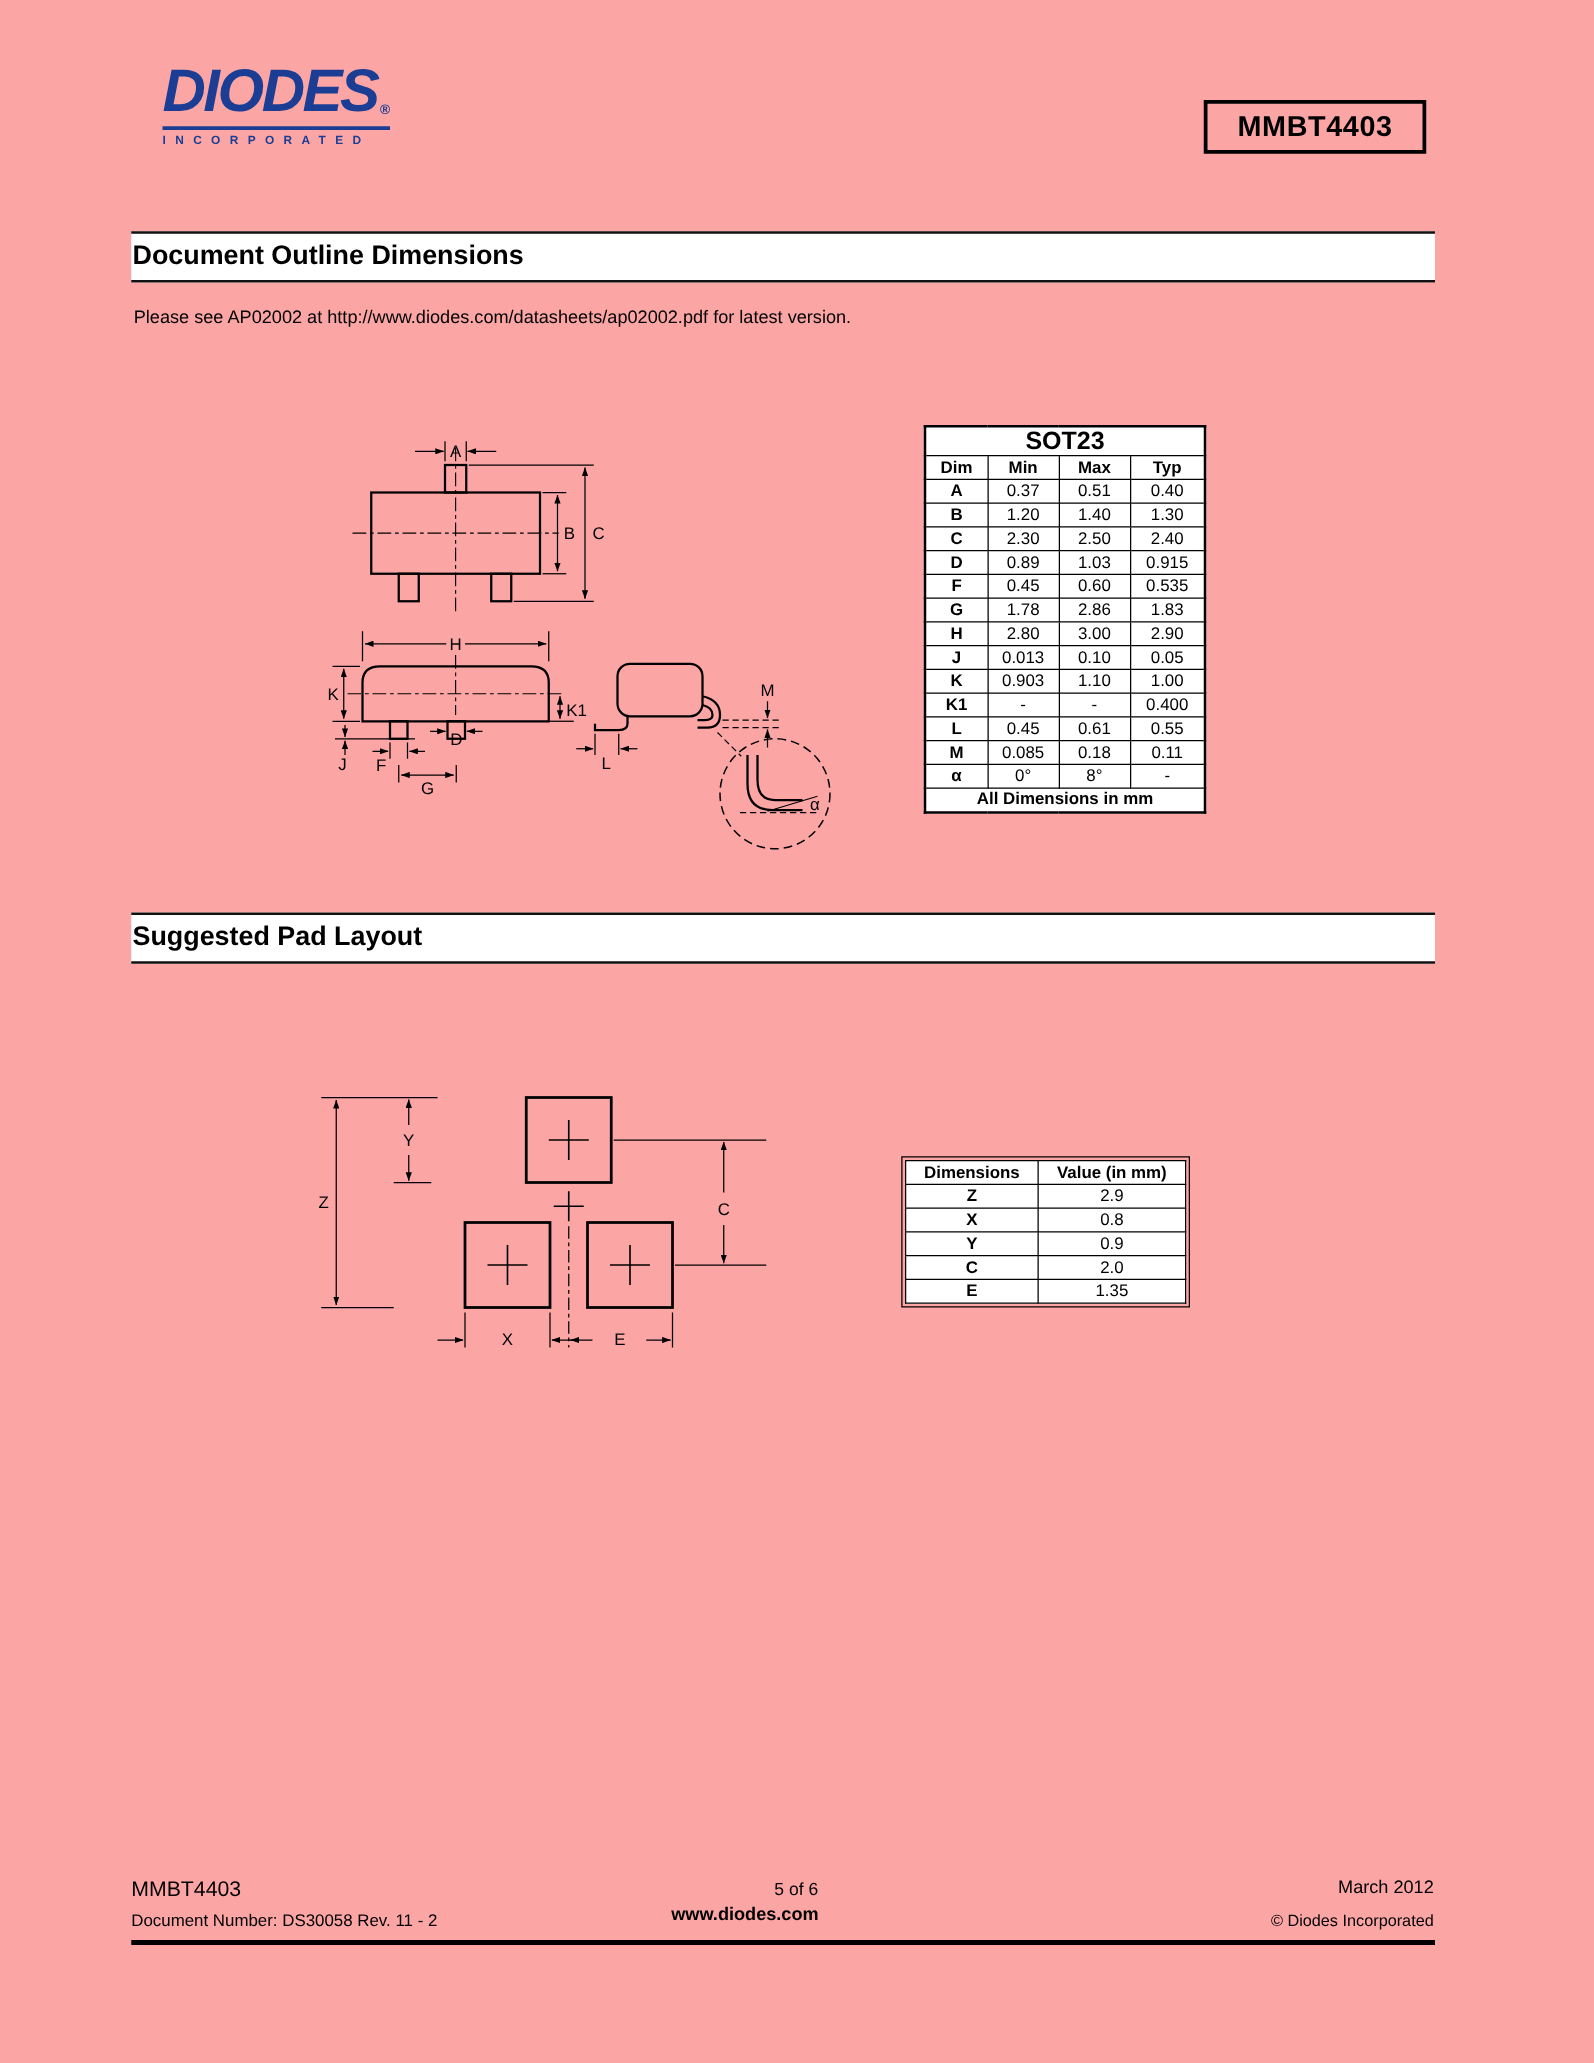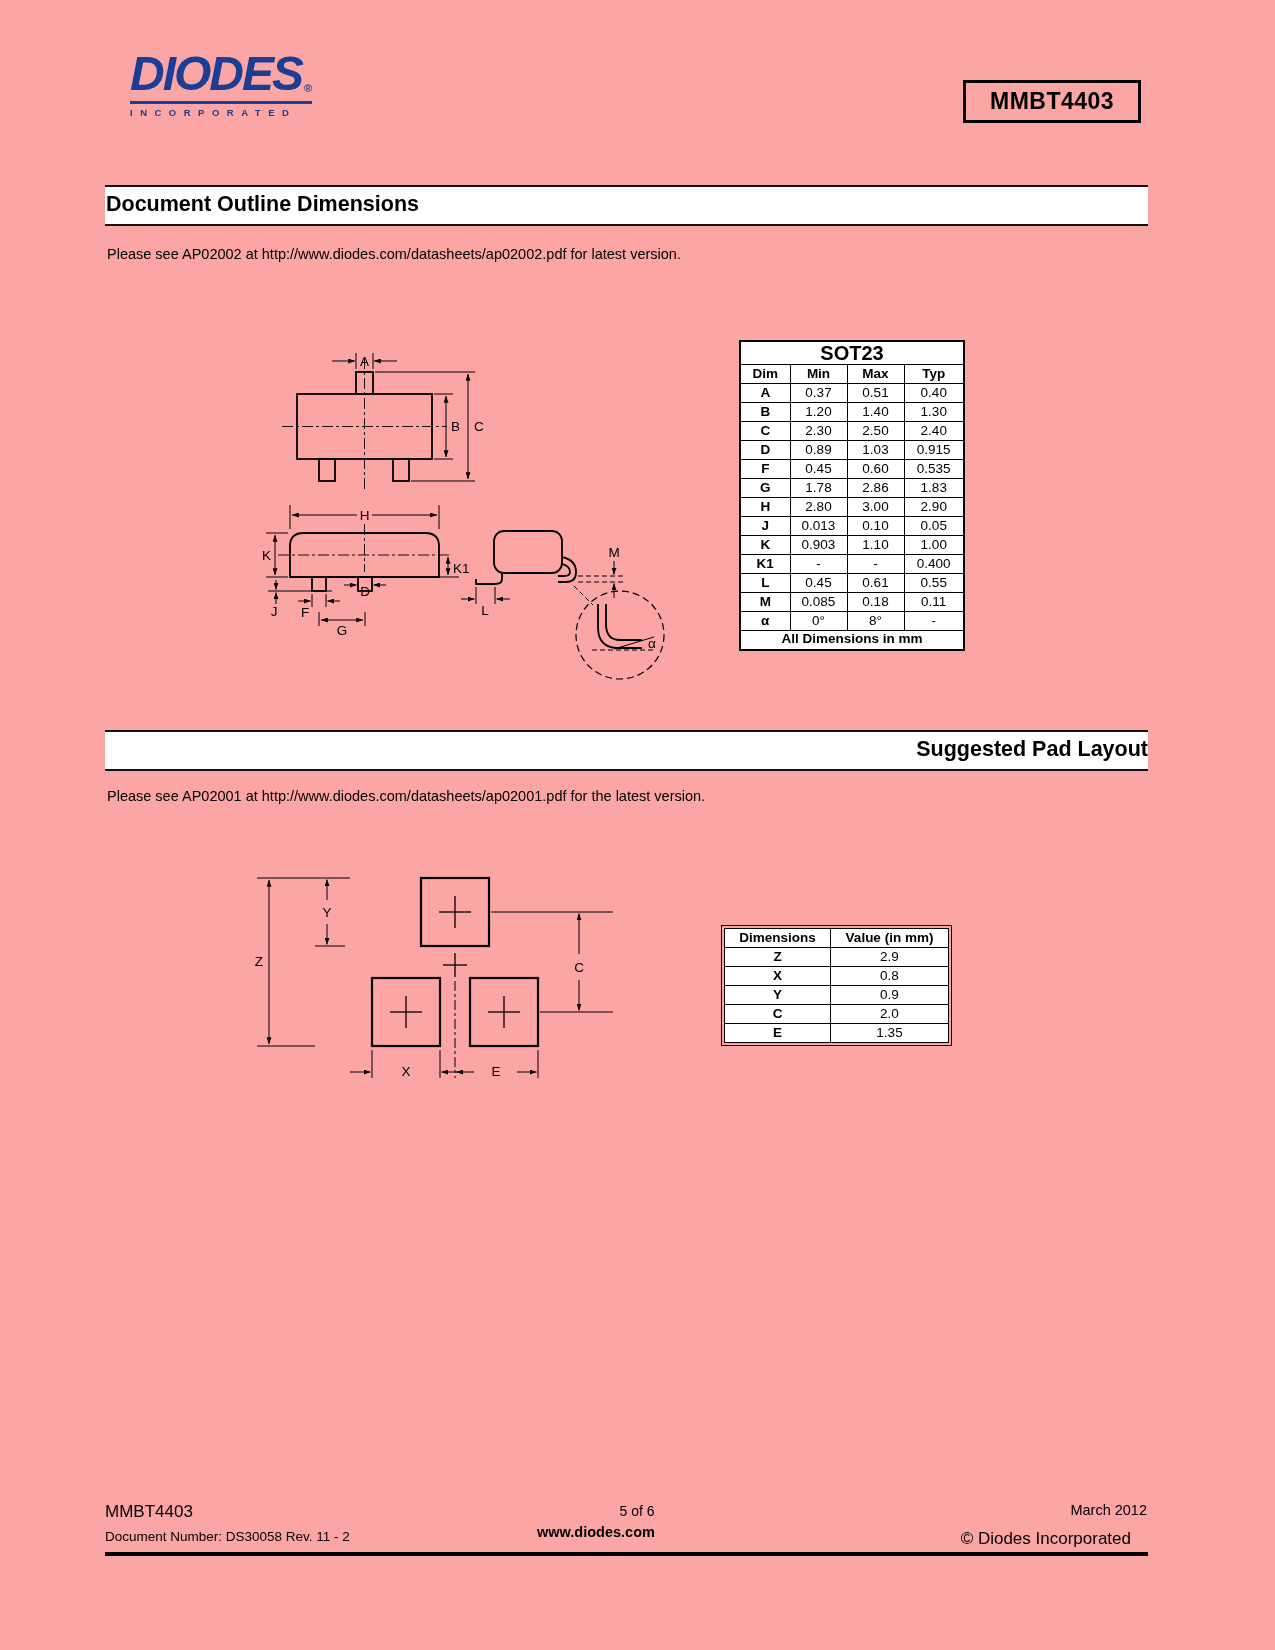--- a/index.html
+++ b/index.html
@@ -39,21 +39,21 @@
   .sot-table .tbl-foot { font-weight:bold; }
 
   .pad-table { left:724px; top:928px; border:1px solid #000; outline:1.5px solid #000; outline-offset:2px; }
 
   
   .f-part { position:absolute; left:105px; top:1502px; font-size:17px; }
   .f-doc { position:absolute; left:105px; top:1529px; font-size:13.5px; }
   .f-page { position:absolute; left:537px; top:1503px; width:200px; text-align:center; font-size:14px; }
   .f-web { position:absolute; left:537px; top:1524px; width:200px; text-align:left; font-size:14.5px; font-weight:bold; }
   .f-date { position:absolute; right:128px; top:1502px; text-align:right; font-size:14.5px; }
-  .f-copy { position:absolute; right:144px; top:1529px; text-align:right; font-size:17px; }
+  .f-copy { position:absolute; right:128px; top:1529px; text-align:right; font-size:13px; }
   .bottom-rule { position:absolute; left:105px; top:1552px; width:1043px; height:4px; background:#000; }
 </style>
 </head>
 <body>
 
 <div class="page">
 
   <div class="logo">
     <div class="logo-word"><span>DIODES</span><span class="reg">®</span></div>
     <div class="logo-sub">INCORPORATED</div>
@@ -269,24 +269,23 @@
           <td>-</td>
         </tr>
       </tbody>
     <tfoot>
       <tr>
         <td colspan="4" class="tbl-foot">All Dimensions in mm</td>
       </tr>
     </tfoot>
   </table>
 
-  <div class="sec-head" style="top:730px;text-align:right;">
+  <div class="sec-head" style="top:730px;">
     <div class="sec-title">Suggested Pad Layout</div>
   </div>
-  <div class="note" style="top:788px;">Please see AP02001 at http://www.diodes.com/datasheets/ap02001.pdf for the latest version.</div>
 
   <svg class="pad-svg" width="400" height="235" viewBox="0 0 400 235">
     <defs>
       <marker id="arr2" markerWidth="7" markerHeight="5" refX="6.8" refY="2.5" orient="auto-start-reverse" markerUnits="userSpaceOnUse">
         <path d="M0,0 L7,2.5 L0,5 Z" fill="#000"></path>
       </marker>
     </defs>
 
     <g stroke="#000" fill="none" stroke-width="2.2">
       <rect x="176" y="16" width="68" height="68"></rect>

